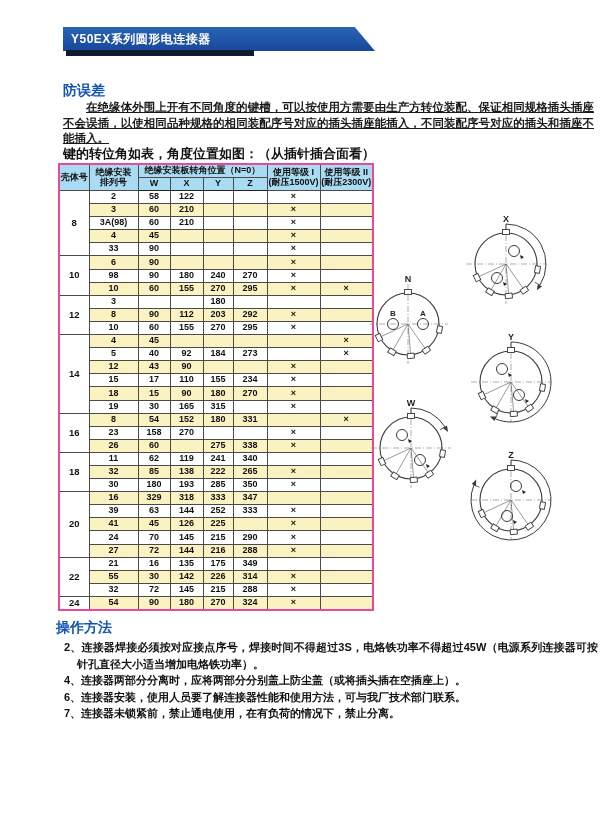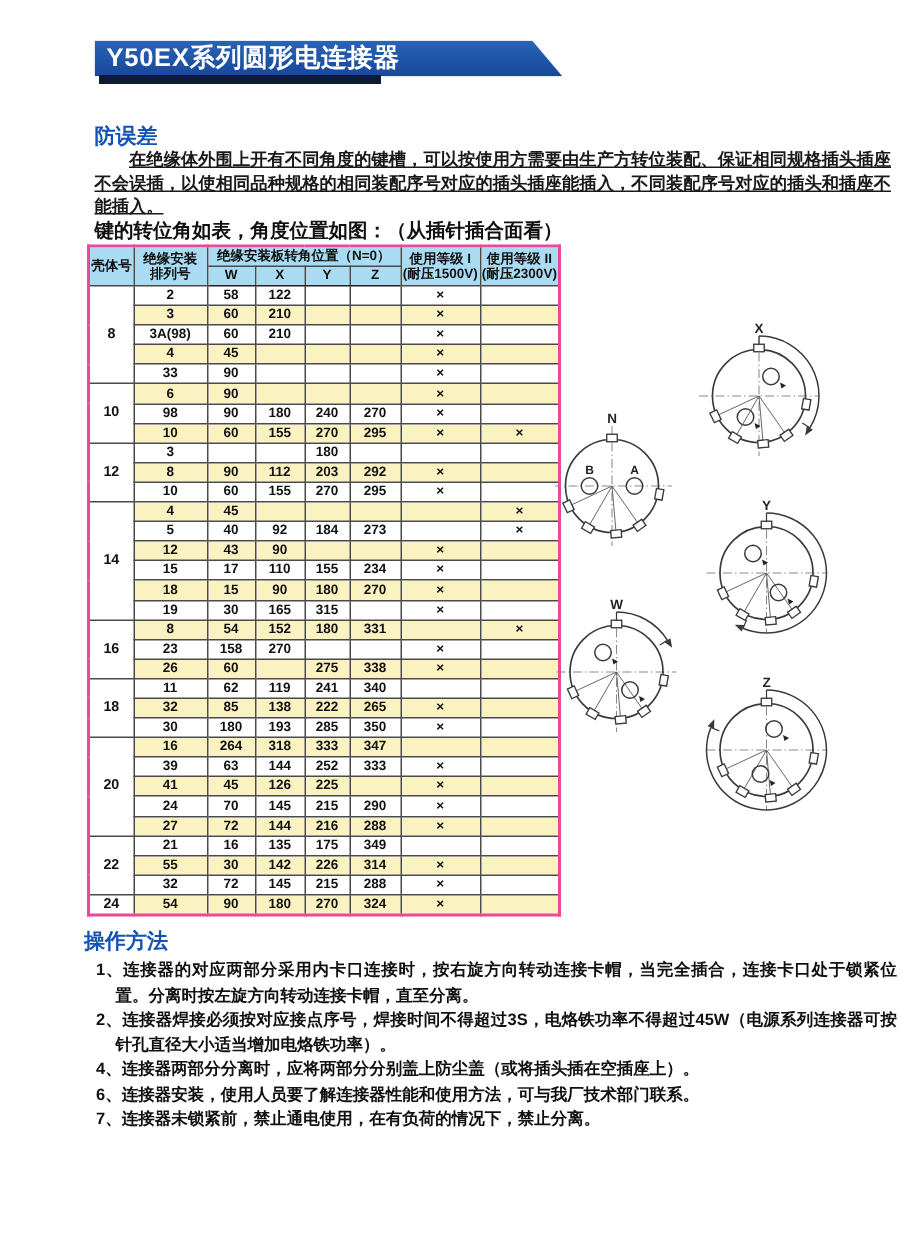--- a/index.html
+++ b/index.html
@@ -7,21 +7,21 @@
     width:613px;height:825px;background:#ffffff;position:relative;overflow:hidden;
     font-family:"Liberation Sans","DejaVu Sans",sans-serif;color:#111;
   }
   .abs{position:absolute;}
 
   
   .banner{
     left:63px;top:27px;width:312px;height:24px;
     background:linear-gradient(180deg,#2a64b5 0%,#17479a 100%);
     clip-path:polygon(0 0,93.5% 0,100% 100%,0 100%);
-    color:#fff;font-weight:bold;font-size:17px;line-height:24px;
+    color:#fff;font-weight:bold;font-size:12px;line-height:24px;
     padding-left:8px;box-sizing:border-box;letter-spacing:.5px;white-space:nowrap;
   }
   .banner-shadow{left:66px;top:50px;width:188px;height:6px;background:#0d1c33;}
 
   .sec-heading{margin:0;color:#1253b4;font-size:14px;font-weight:bold;white-space:nowrap;text-align:center;}
   #heading-anti-error{left:63px;top:82px;}
   #heading-operation{left:56px;top:619px;}
 
   .para{
     left:63px;top:100px;width:531px;margin:0;
@@ -303,21 +303,21 @@
         <td>180</td>
         <td>193</td>
         <td>285</td>
         <td>350</td>
         <td>×</td>
         <td></td>
       </tr>
       <tr class="alt gfirst">
         <td class="shell" rowspan="5">20</td>
         <td>16</td>
-        <td>264</td>
+        <td>329</td>
         <td>318</td>
         <td>333</td>
         <td>347</td>
         <td></td>
         <td></td>
       </tr>
       <tr>
         <td>39</td>
         <td>63</td>
         <td>144</td>
@@ -509,18 +509,17 @@
       <line x1="141" y1="270" x2="141" y2="264" stroke="#3a3a3a" stroke-width="0.8"></line>
       <line x1="109.47574894472922" y1="291.263375823859" x2="103.9126458173285" y2="289.0157362633635" stroke="#3a3a3a" stroke-width="0.8"></line>
       <polygon points="106.16028537782397,283.4526331359628 101.6874045663682,288.11668043916535 106.13788706828879,289.9147920875617" fill="#3a3a3a"></polygon>
       <text x="141" y="262" text-anchor="middle" font-size="9" font-weight="bold" fill="#222">Z</text>
     </g>
   </svg>
 
 <h2 class="abs sec-heading" id="heading-operation">操作方法</h2>
 
 <div class="abs ops" id="ops-list">
-    <div class="op-item">1、连接器的对应两部分采用内卡口连接时，按右旋方向转动连接卡帽，当完全插合，连接卡口处于锁紧位置。分离时按左旋方向转动连接卡帽，直至分离。</div>
     <div class="op-item">2、连接器焊接必须按对应接点序号，焊接时间不得超过3S，电烙铁功率不得超过45W（电源系列连接器可按针孔直径大小适当增加电烙铁功率）。</div>
     <div class="op-item">4、连接器两部分分离时，应将两部分分别盖上防尘盖（或将插头插在空插座上）。</div>
     <div class="op-item">6、连接器安装，使用人员要了解连接器性能和使用方法，可与我厂技术部门联系。</div>
     <div class="op-item">7、连接器未锁紧前，禁止通电使用，在有负荷的情况下，禁止分离。</div>
   </div>
 
 </body></html>

